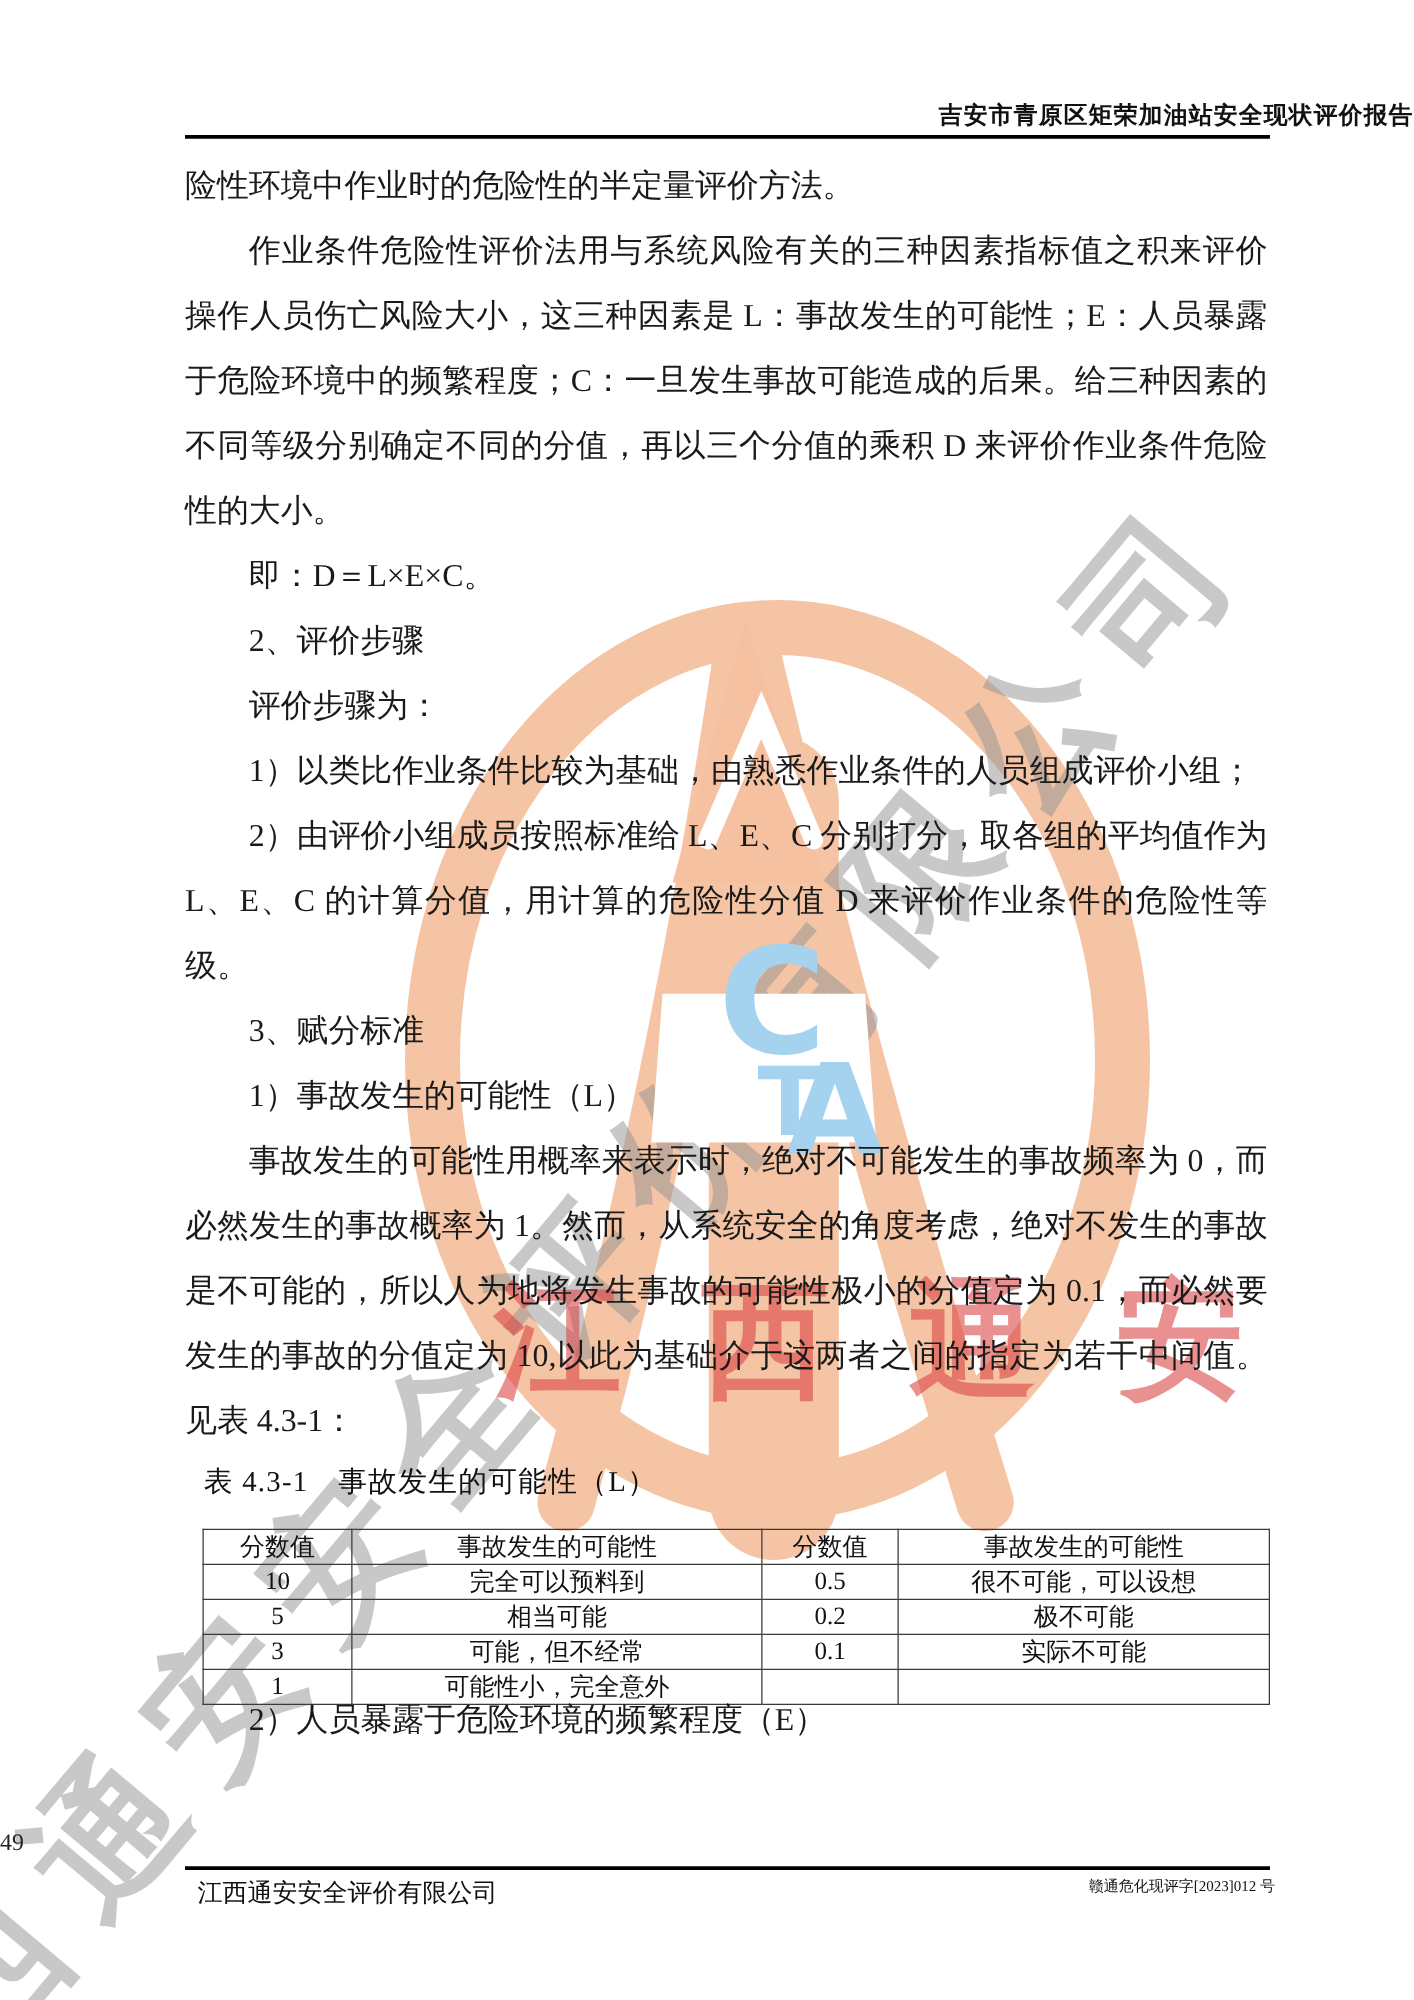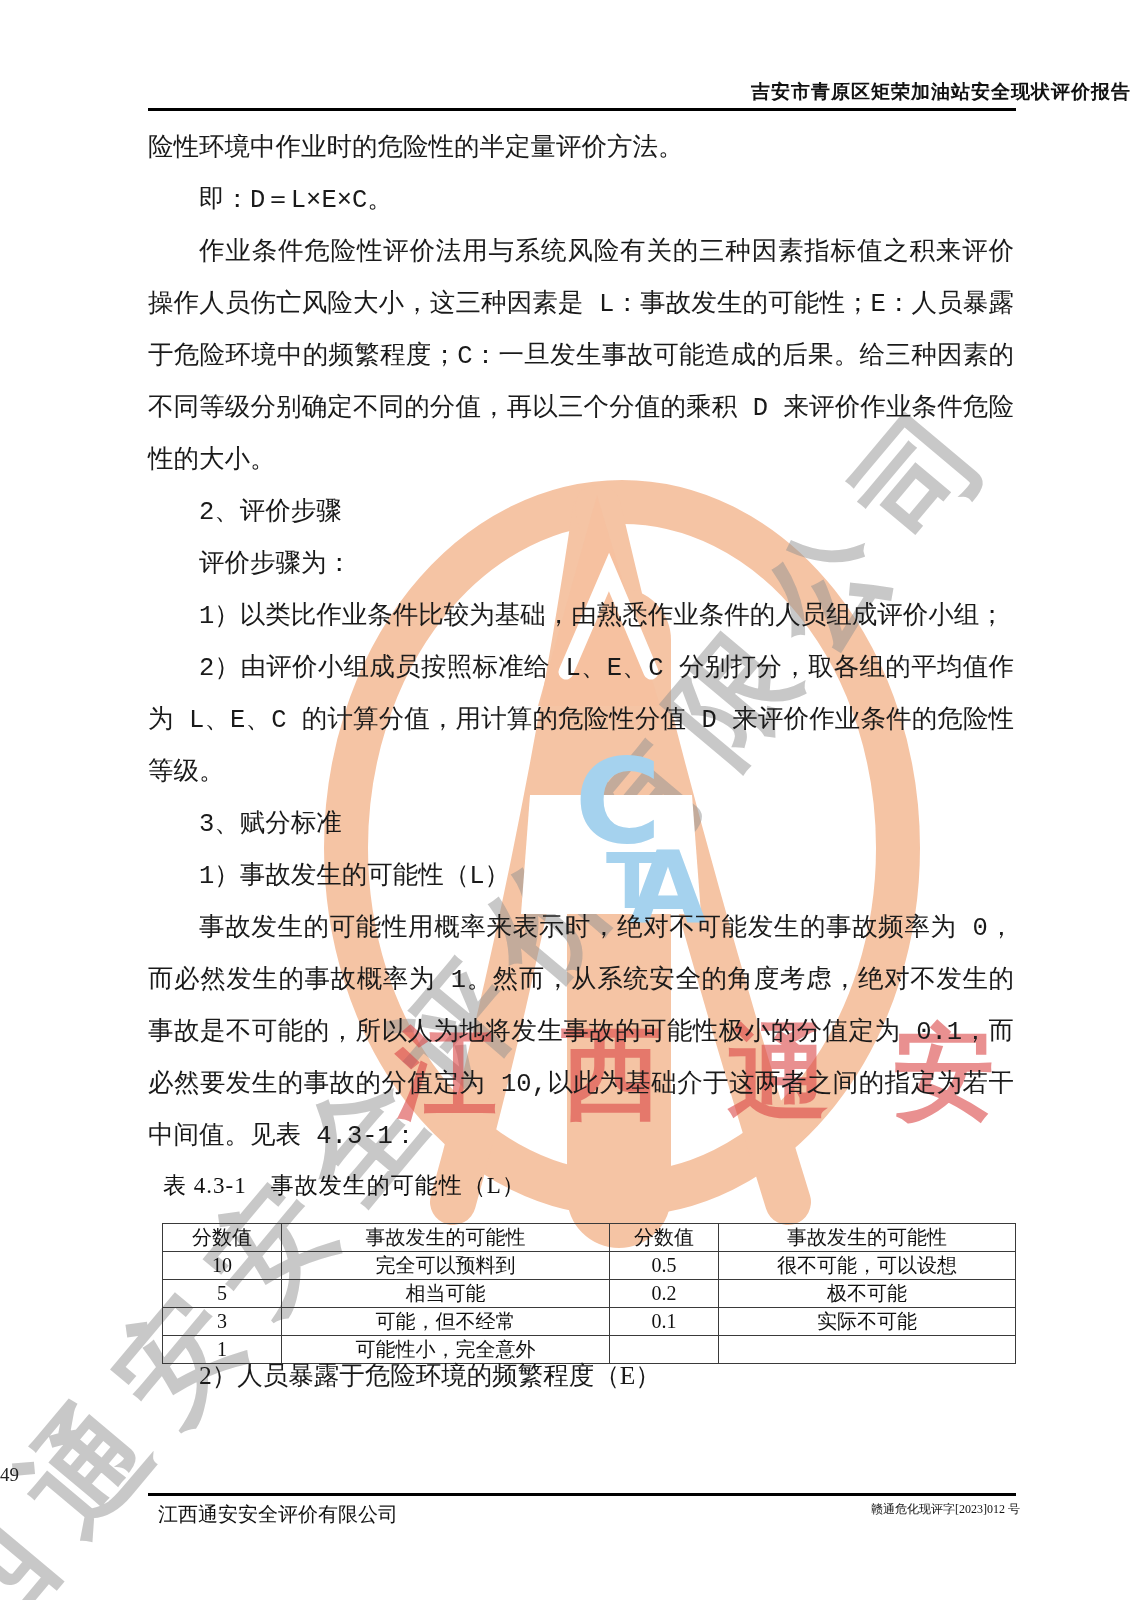--- a/index.html
+++ b/index.html
@@ -45,21 +45,20 @@
     letter-spacing:1px;color:#111;
   }
   .header-rule{
     position:absolute;top:108px;left:148px;width:868px;height:3px;
     background:#000;
   }
   .body-text{
     position:absolute;top:123px;left:148px;width:866px;
     font-size:25.5px;line-height:52px;
     text-align:justify;
-    font-family:Liberation Mono, monospace;
   }
   .body-text p{margin:0;padding:0;}
   .body-text p.indent{text-indent:2em;}
   .table-title{
     position:absolute;top:1170px;left:163px;width:852px;
     text-align:left;font-size:23px;color:#111;
     letter-spacing:1px;
   }
   .l-table{
     position:absolute;top:1223px;left:162px;
@@ -132,22 +131,22 @@
     <div class="wm-red-text">江西通安</div>
   </div>
 
   <div class="content">
 
     <div class="header-title">吉安市青原区矩荣加油站安全现状评价报告</div>
     <div class="header-rule"></div>
 
     <div class="body-text">
       <p class="noindent">险性环境中作业时的危险性的半定量评价方法。</p>
+      <p class="indent">作业条件危险性评价法用与系统风险有关的三种因素指标值之积来评价操作人员伤亡风险大小，这三种因素是 L：事故发生的可能性；E：人员暴露于危险环境中的频繁程度；C：一旦发生事故可能造成的后果。给三种因素的不同等级分别确定不同的分值，再以三个分值的乘积 D 来评价作业条件危险性的大小。</p>
       <p class="indent">即：D＝L×E×C。</p>
-      <p class="indent">作业条件危险性评价法用与系统风险有关的三种因素指标值之积来评价操作人员伤亡风险大小，这三种因素是 L：事故发生的可能性；E：人员暴露于危险环境中的频繁程度；C：一旦发生事故可能造成的后果。给三种因素的不同等级分别确定不同的分值，再以三个分值的乘积 D 来评价作业条件危险性的大小。</p>
       <p class="indent">2、评价步骤</p>
       <p class="indent">评价步骤为：</p>
       <p class="indent">1）以类比作业条件比较为基础，由熟悉作业条件的人员组成评价小组；</p>
       <p class="indent">2）由评价小组成员按照标准给 L、E、C 分别打分，取各组的平均值作为 L、E、C 的计算分值，用计算的危险性分值 D 来评价作业条件的危险性等级。</p>
       <p class="indent">3、赋分标准</p>
       <p class="indent">1）事故发生的可能性（L）</p>
       <p class="indent">事故发生的可能性用概率来表示时，绝对不可能发生的事故频率为 0，而必然发生的事故概率为 1。然而，从系统安全的角度考虑，绝对不发生的事故是不可能的，所以人为地将发生事故的可能性极小的分值定为 0.1，而必然要发生的事故的分值定为 10,以此为基础介于这两者之间的指定为若干中间值。见表 4.3-1：</p>
     </div>
 
     <div class="table-title">表 4.3-1　事故发生的可能性（L）</div>

